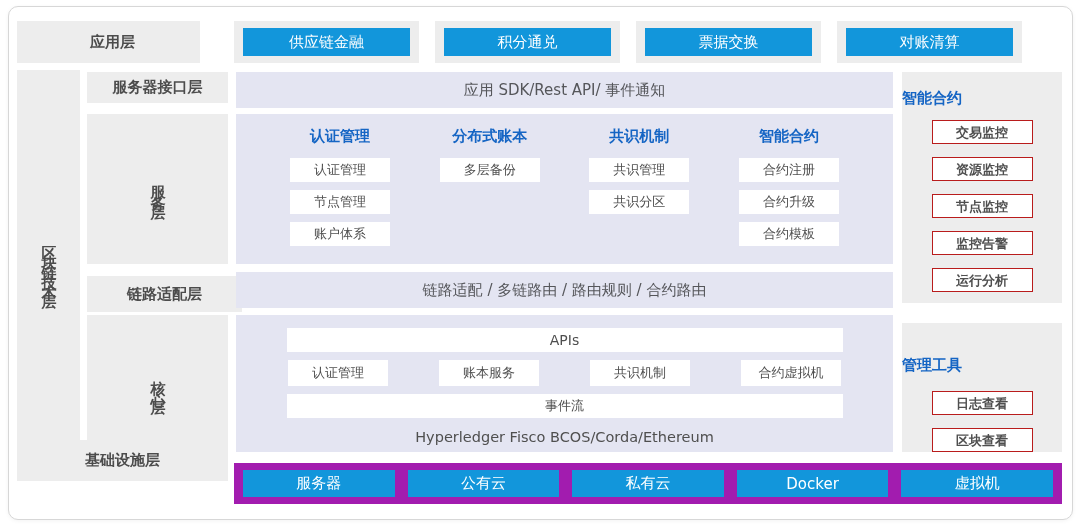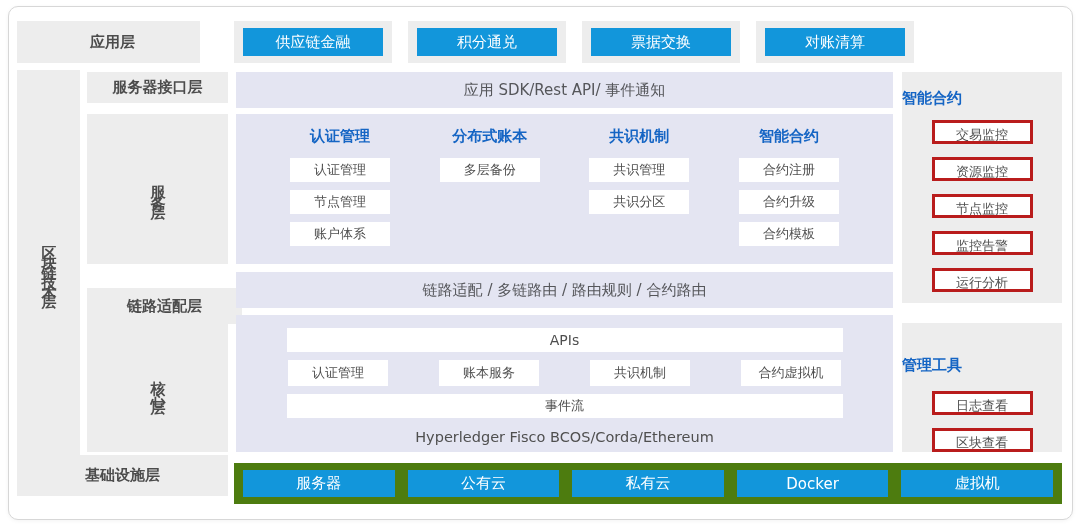--- a/index.html
+++ b/index.html
@@ -31,21 +31,21 @@
     background:#1296db; color:#ffffff; font-size:15px;
     display:flex; align-items:center; justify-content:center;
   }
   .whitebox {
     background:#ffffff; color:#4f4f4f; font-size:13px;
     height:24px; line-height:24px; text-align:center; box-sizing:border-box;
   }
   .colheader { color:#1565c4; font-weight:700; font-size:15px; line-height:20px; text-align:left; }
 
   
-  .appcells { left:234px; top:21px; width:680px; height:42px; display:flex; gap:16px;border-radius:21px; }
+  .appcells { left:234px; top:21px; width:788px; height:42px; display:flex; gap:16px;border-radius:21px; }
   .appcell  { flex:1; background:#ededed; display:flex; }
   .appcell .bluebtn { flex:1; margin:7px 9px; }
 
   
   .service-box {
     left:236px; top:114px; width:657px; height:150px;
     display:flex; justify-content:space-between; padding:12px 54px 0 54px;
   }
   .svc-col { width:100px; display:flex; flex-direction:column; align-items:center; }
   .svc-items { margin-top:12px; display:flex; flex-direction:column; gap:8px; width:100px; }
@@ -56,26 +56,26 @@
   .core-apis { margin:13px auto 0 auto; width:556px; font-size:14px; }
   .core-modrow { margin:8px 52px 0 52px; display:flex; justify-content:space-between; }
   .core-modrow .whitebox { width:100px; height:26px; line-height:26px; }
   .core-evt { margin:8px auto 0 auto; width:556px; }
   .core-platforms { margin-top:10px; text-align:center; color:#4f4f4f; font-size:14.5px; line-height:18px; }
 
   
   .sidepanel { background:#ededed; }
   .sidepanel .colheader { display:block; margin-top:16px; }
   .side-items { margin-top:12px; display:flex; flex-direction:column; gap:13px; align-items:center; }
-  .side-items .whitebox { width:101px; border:3px solid #b91c1c; }
+  .side-items .whitebox { width:101px; border:1px solid #b91c1c;font-weight:bold; }
 
   
   .infra-strip {
     left:234px; top:463px; width:828px; height:41px;
-    background:#4d7c0f; display:flex; gap:13px; padding:7px 9px;
+    background:#a21caf; display:flex; gap:13px; padding:7px 9px;
   }
   .infra-strip .bluebtn { flex:1; }
 </style>
 </head>
 <body>
 
 <div class="card"></div>
 
 <div class="abs label graybox" style="left:17px; top:21px; width:183px; height:42px;padding-left:8px;">应用层</div>
 
@@ -91,21 +91,21 @@
   </div>
   <div class="appcell">
     <div class="bluebtn">对账清算</div>
   </div>
 </div>
 
 <div class="abs label graybox vtext" style="left:17px; top:70px; width:63px; height:385px;">区块链技术层</div>
 
 <div class="abs label graybox" style="left:87px; top:72px; width:141px; height:31px;">服务器接口层</div>
 <div class="abs label graybox vtext" style="left:87px; top:114px; width:141px; height:150px;">服务层</div>
-<div class="abs label graybox" style="left:87px; top:288px; width:155px; height:36px;">链路适配层</div>
+<div class="abs label graybox" style="left:87px; top:276px; width:155px; height:36px;">链路适配层</div>
 <div class="abs label graybox vtext" style="left:87px; top:315px; width:141px; height:137px;">核心层</div>
 
 <div class="abs bartext lavbox" style="left:236px; top:72px; width:657px; height:36px;">应用 SDK/Rest API/ 事件通知</div>
 
 <div class="abs lavbox service-box">
   <div class="svc-col">
     <div class="colheader">认证管理</div>
     <div class="svc-items">
       <div class="whitebox">认证管理</div>
       <div class="whitebox">节点管理</div>
@@ -161,21 +161,21 @@
 </div>
 
 <div class="abs sidepanel" style="left:902px; top:323px; width:160px; height:129px;">
   <div class="colheader" style="margin-top:32px;">管理工具</div>
   <div class="side-items" style="margin-top:16px;">
     <div class="whitebox">日志查看</div>
     <div class="whitebox">区块查看</div>
   </div>
 </div>
 
-<div class="abs label graybox" style="left:17px; top:455px; width:211px; height:41px;">基础设施层</div>
+<div class="abs label graybox" style="left:17px; top:440px; width:211px; height:41px;">基础设施层</div>
 
 <div class="abs infra-strip">
   <div class="bluebtn">服务器</div>
   <div class="bluebtn">公有云</div>
   <div class="bluebtn">私有云</div>
   <div class="bluebtn">Docker</div>
   <div class="bluebtn">虚拟机</div>
 </div>
 
 </body></html>

